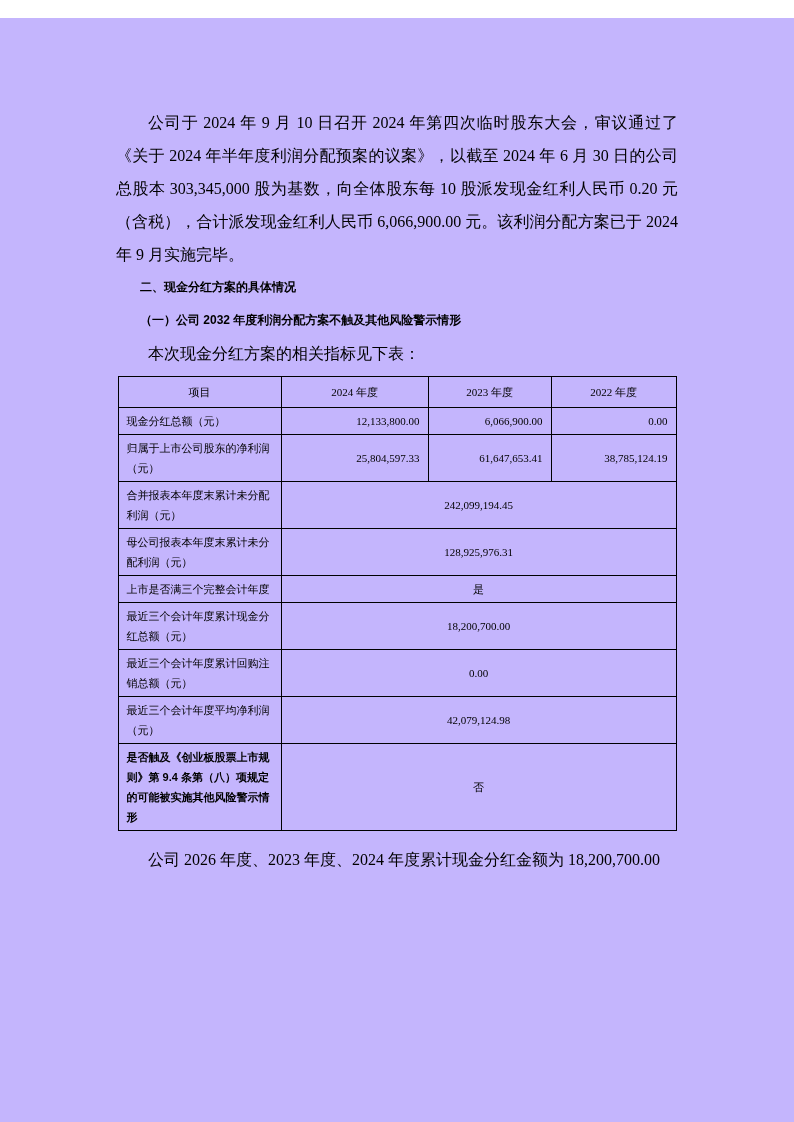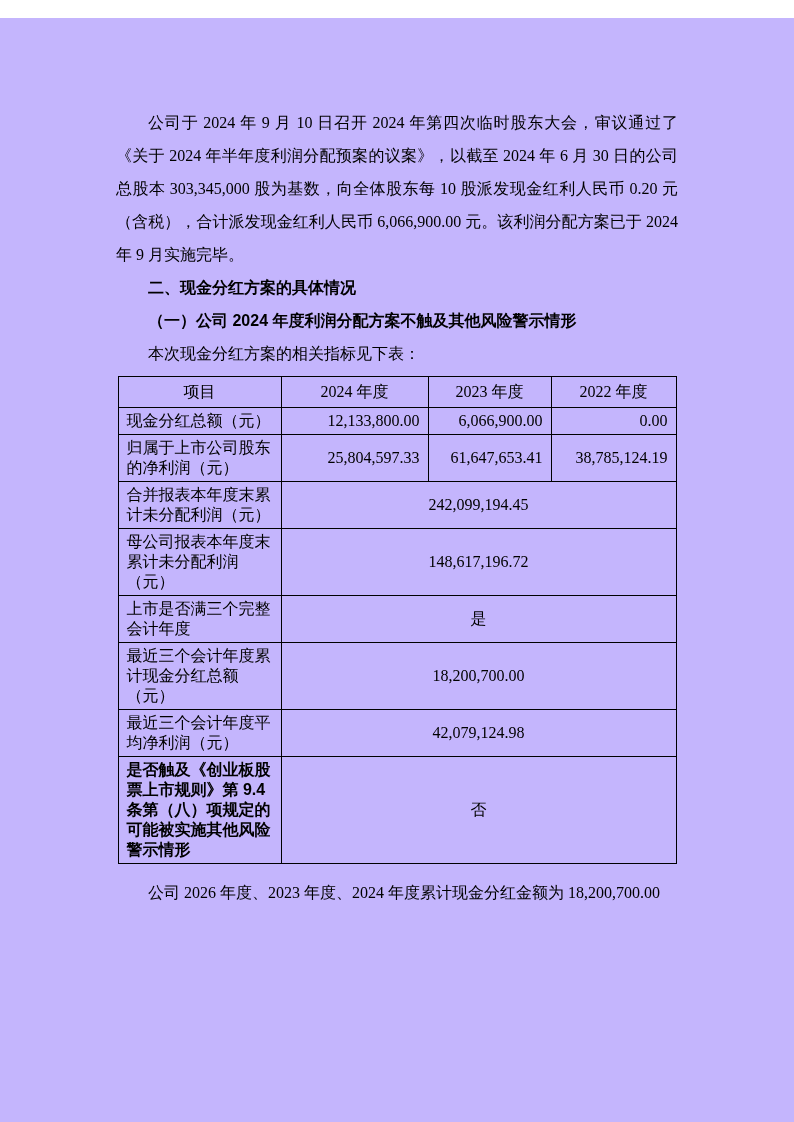--- a/index.html
+++ b/index.html
@@ -21,32 +21,32 @@
     overflow: hidden;
   }
   p.body-para {
     margin: 0;
     line-height: 33px;
     text-align: justify;
     text-indent: 2em;
   }
   .heading {
     margin: 0;
-    font-size: 16px;
+    font-size: 12px;
     font-weight: 700;
     line-height: 33px;
     text-indent: 2em;
     font-family: "Liberation Sans", "DejaVu Sans", sans-serif;
   }
   table.indicators {
     width: 558px;
     margin: 6px auto 0 auto;
     border-collapse: collapse;
     table-layout: fixed;
-    font-size: 16px;
+    font-size: 11px;
   }
   table.indicators th,
   table.indicators td {
     border: 1px solid #000000;
     line-height: 20px;
     vertical-align: middle;
     padding: 3px 8px;
     word-break: break-word;
   }
   table.indicators th {
@@ -66,21 +66,21 @@
 </head>
 <body>
 
 <div class="page">
 
   <p class="body-para">公司于 2024 年 9 月 10 日召开 2024 年第四次临时股东大会，审议通过了《关于 2024 年半年度利润分配预案的议案》，以截至 2024 年 6 月 30 日的公司总股本 303,345,000 股为基数，向全体股东每 10 股派发现金红利人民币 0.20 元（含税），合计派发现金红利人民币 6,066,900.00 元。该利润分配方案已于 2024 年 9 月实施完毕。</p>
 
 
   <h2 class="heading">二、现金分红方案的具体情况</h2>
 
-  <h3 class="heading">（一）公司 2024 年度利润分配方案不触及其他风险警示情形</h3>
+  <h3 class="heading">（一）公司 2032 年度利润分配方案不触及其他风险警示情形</h3>
 
   <p class="body-para">本次现金分红方案的相关指标见下表：</p>
 
   <table class="indicators">
     <colgroup>
       <col style="width:163px">
       <col style="width:147px">
       <col style="width:123px">
       <col style="width:125px">
     </colgroup>
@@ -104,29 +104,33 @@
           <td class="num">25,804,597.33</td>
           <td class="num">61,647,653.41</td>
           <td class="num">38,785,124.19</td>
         </tr>
         <tr>
           <td class="label">合并报表本年度末累计未分配利润（元）</td>
           <td colspan="3" class="span-val">242,099,194.45</td>
         </tr>
         <tr>
           <td class="label">母公司报表本年度末累计未分配利润（元）</td>
-          <td colspan="3" class="span-val">148,617,196.72</td>
+          <td colspan="3" class="span-val">128,925,976.31</td>
         </tr>
         <tr>
           <td class="label">上市是否满三个完整会计年度</td>
           <td colspan="3" class="span-val">是</td>
         </tr>
         <tr>
           <td class="label">最近三个会计年度累计现金分红总额（元）</td>
           <td colspan="3" class="span-val">18,200,700.00</td>
+        </tr>
+        <tr>
+          <td class="label">最近三个会计年度累计回购注销总额（元）</td>
+          <td colspan="3" class="span-val">0.00</td>
         </tr>
         <tr>
           <td class="label">最近三个会计年度平均净利润（元）</td>
           <td colspan="3" class="span-val">42,079,124.98</td>
         </tr>
         <tr>
           <td class="label bold">是否触及《创业板股票上市规则》第 9.4 条第（八）项规定的可能被实施其他风险警示情形</td>
           <td colspan="3" class="span-val">否</td>
         </tr>
       </tbody>

